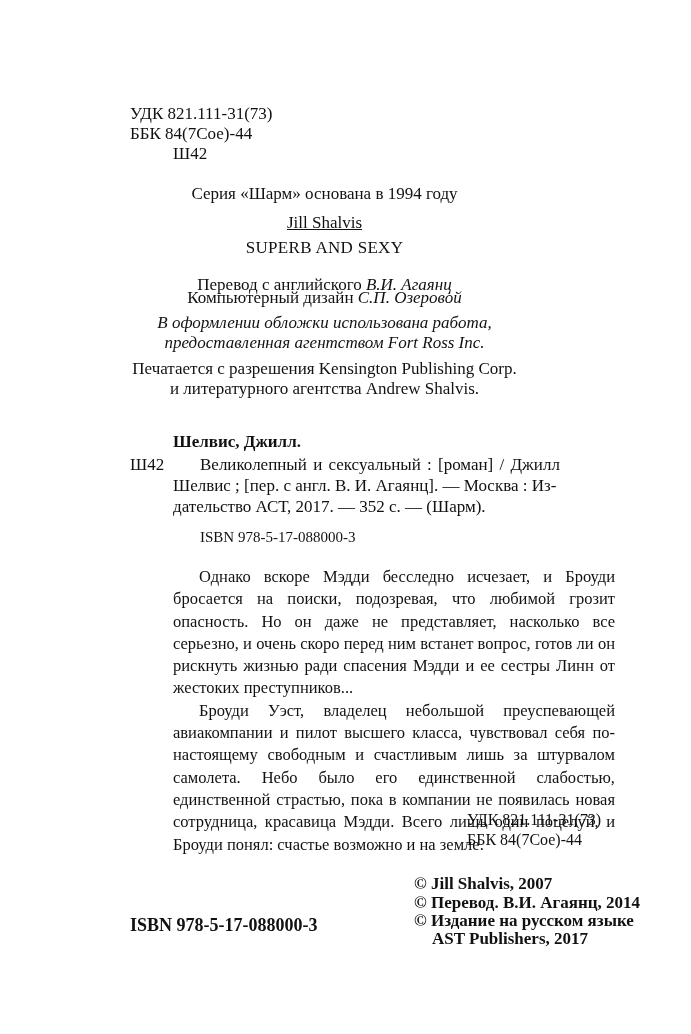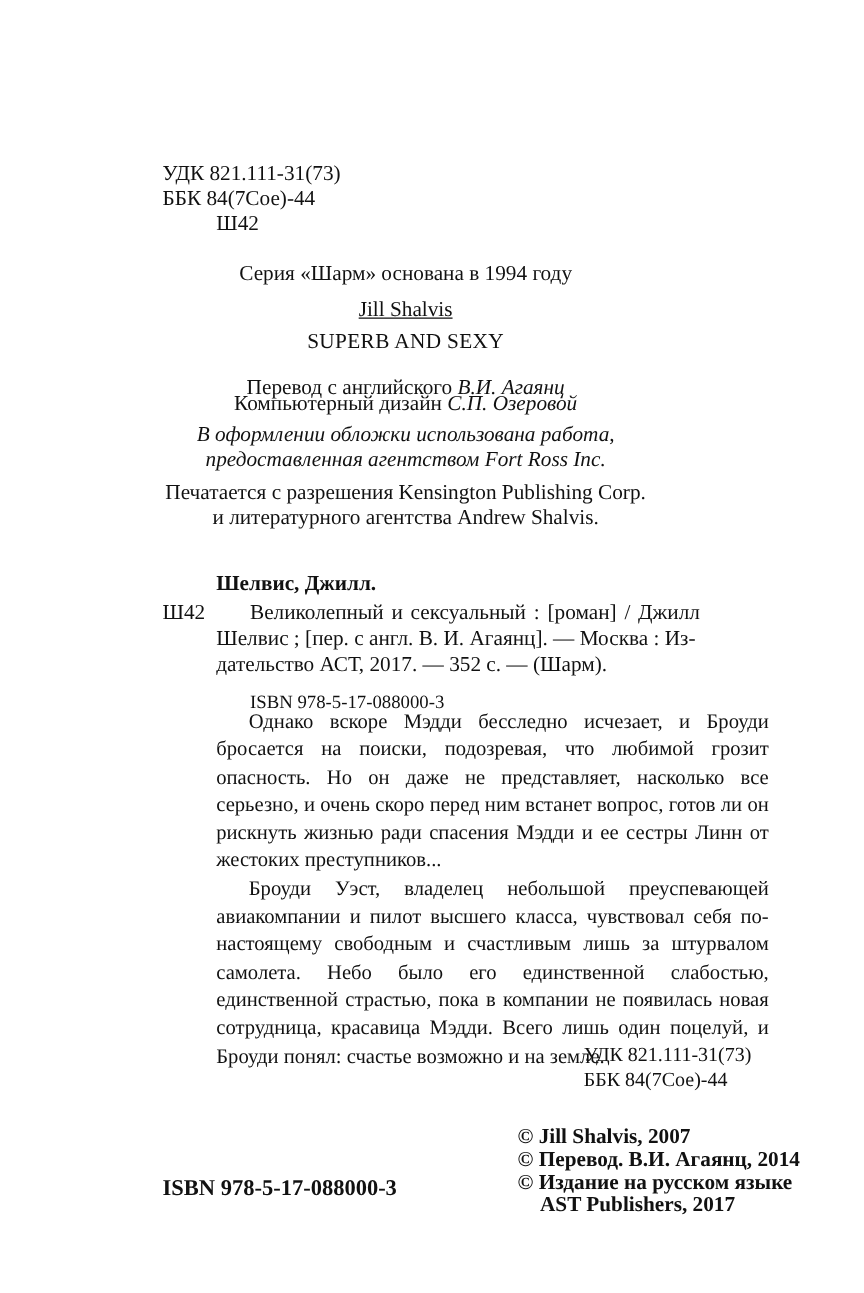--- a/index.html
+++ b/index.html
@@ -1,18 +1,18 @@
 <!DOCTYPE html>
 <html><head>
 <meta charset="utf-8">
 <style>
   html, body { margin: 0; padding: 0; background: #ffffff; }
   body { width: 691px; height: 1034px; position: relative; overflow: hidden;
          font-family: "Liberation Serif", "DejaVu Serif", serif; color: #111; }
-  .abs { position: absolute; white-space: nowrap; margin-top: 25px; }
+  .abs { position: absolute; white-space: nowrap; }
   .fs { font-size: 17px; line-height: 20px; }
   .center { left: 0; width: 649px; text-align: center; }
   .it { font-style: italic; }
   .b { font-weight: bold; }
   .para { position: absolute; left: 173px; width: 442px; font-size: 16.5px; line-height: 22.3px;
           text-align: justify; text-align-last: left; }
   .para p { margin: 0; text-indent: 26px; }
   .copy { font-size: 17px; line-height: 19px; font-weight: bold; }
 </style>
 </head>

